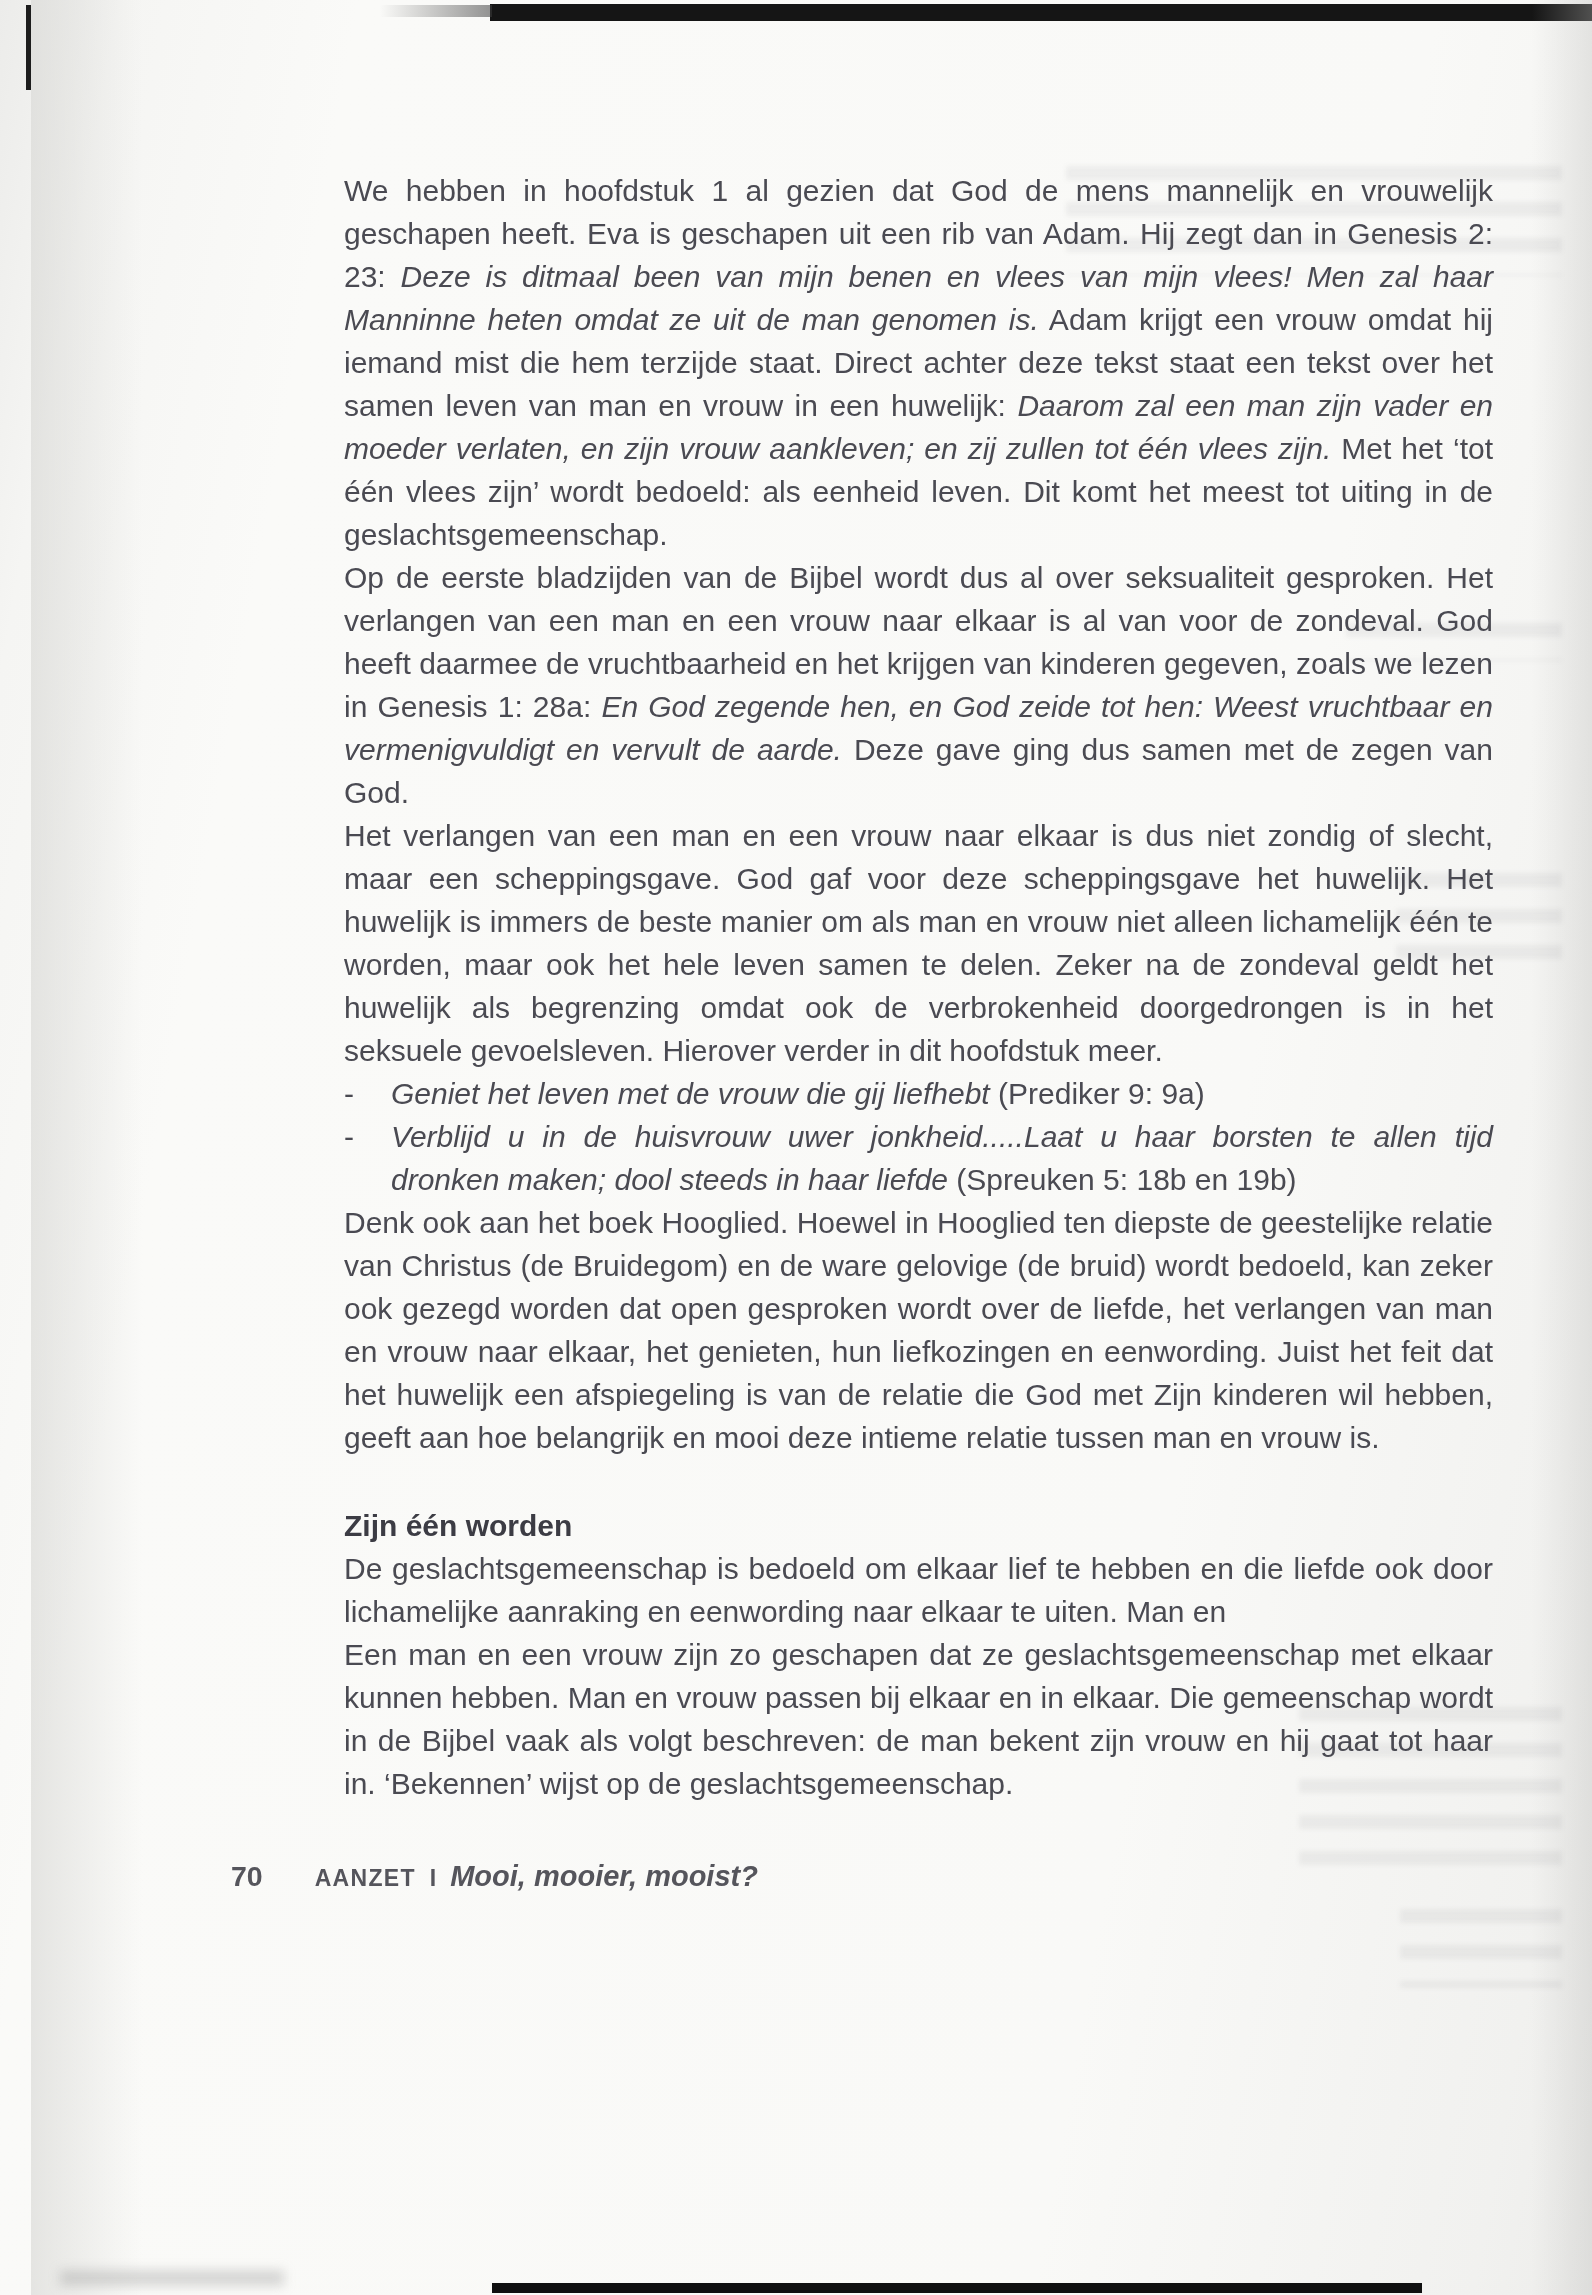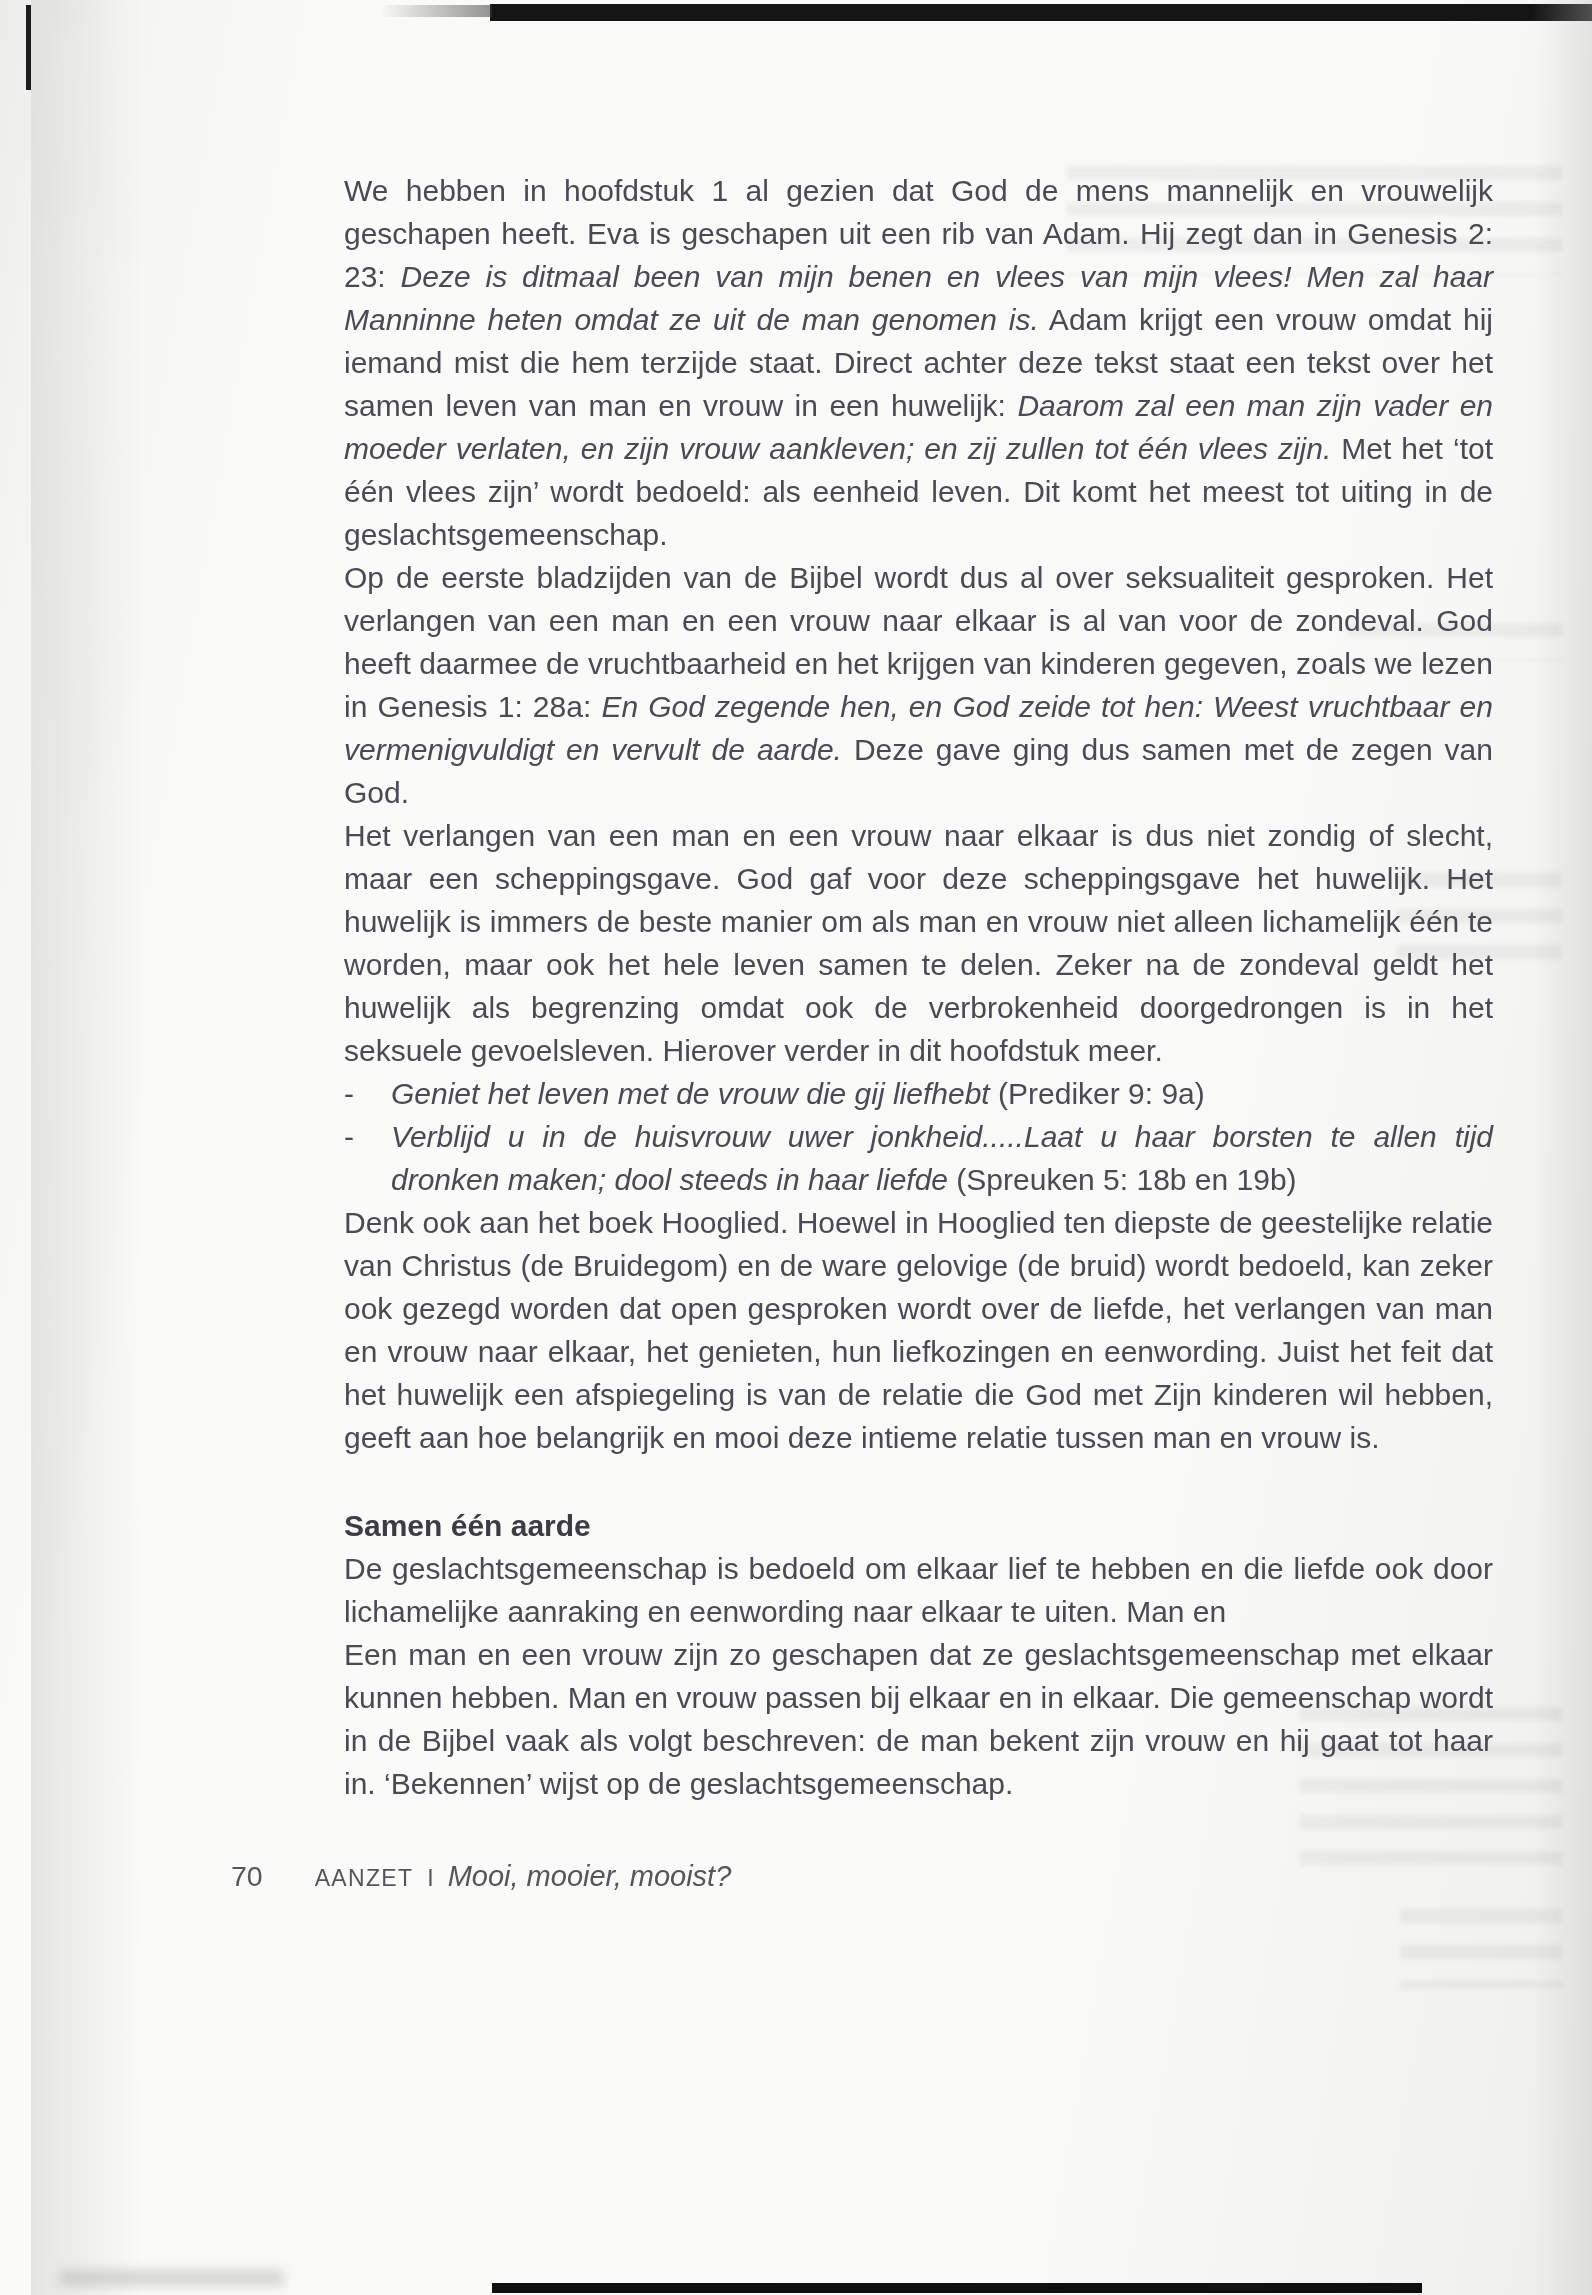--- a/index.html
+++ b/index.html
@@ -95,20 +95,21 @@
     color: #3c3c44;
   }
 
   .pagefooter {
     margin-top: 55px;
     transform: translateX(-113px);
     display: flex;
     align-items: baseline;
     white-space: nowrap;
     color: #55555c;
+    font-weight: bold;
   }
   .pgnum   { font-size: 28.5px; margin-right: 52px; color: #55555c; }
   .series  { font-size: 23px; letter-spacing: 1.3px; }
   .sep     { font-size: 23px; margin: 0 14px; }
   .booktitle { font-size: 29px; font-style: italic; }
 </style>
 </head>
 <body>
 
 <div class="edge-top"></div>
@@ -137,21 +138,21 @@
       <span class="dash">-</span>
       <span class="qtext"><span class="it">Geniet het leven met de vrouw die gij liefhebt</span><span> (Prediker 9: 9a)</span></span>
     </div>
     <div class="quote-item">
       <span class="dash">-</span>
       <span class="qtext"><span class="it">Verblijd u in de huisvrouw uwer jonkheid.....Laat u haar borsten te allen tijd dronken maken; dool steeds in haar liefde</span><span> (Spreuken 5: 18b en 19b)</span></span>
     </div>
 
     <p class="para"><span>Denk ook aan het boek Hooglied. Hoewel in Hooglied ten diepste de geestelijke relatie van Christus (de Bruidegom) en de ware gelovige (de bruid) wordt bedoeld, kan zeker ook gezegd worden dat open gesproken wordt over de liefde, het verlangen van man en vrouw naar elkaar, het genieten, hun liefkozingen en eenwording. Juist het feit dat het huwelijk een afspiegeling is van de relatie die God met Zijn kinderen wil hebben, geeft aan hoe belangrijk en mooi deze intieme relatie tussen man en vrouw is.</span></p>
 
-    <h2 class="subhead">Samen één aarde</h2>
+    <h2 class="subhead">Zijn één worden</h2>
 
     <p class="para"><span>De geslachtsgemeenschap is bedoeld om elkaar lief te hebben en die liefde ook door lichamelijke aanraking en eenwording naar elkaar te uiten. Man en</span></p>
     <p class="para"><span>Een man en een vrouw zijn zo geschapen dat ze geslachtsgemeenschap met elkaar kunnen hebben. Man en vrouw passen bij elkaar en in elkaar. Die gemeenschap wordt in de Bijbel vaak als volgt beschreven: de man bekent zijn vrouw en hij gaat tot haar in. ‘Bekennen’ wijst op de geslachtsgemeenschap.</span></p>
   </section>
 
   <footer class="pagefooter">
     <span class="pgnum">70</span>
     <span class="series">AANZET</span>
     <span class="sep">I</span>
     <span class="booktitle">Mooi, mooier, mooist?</span>

